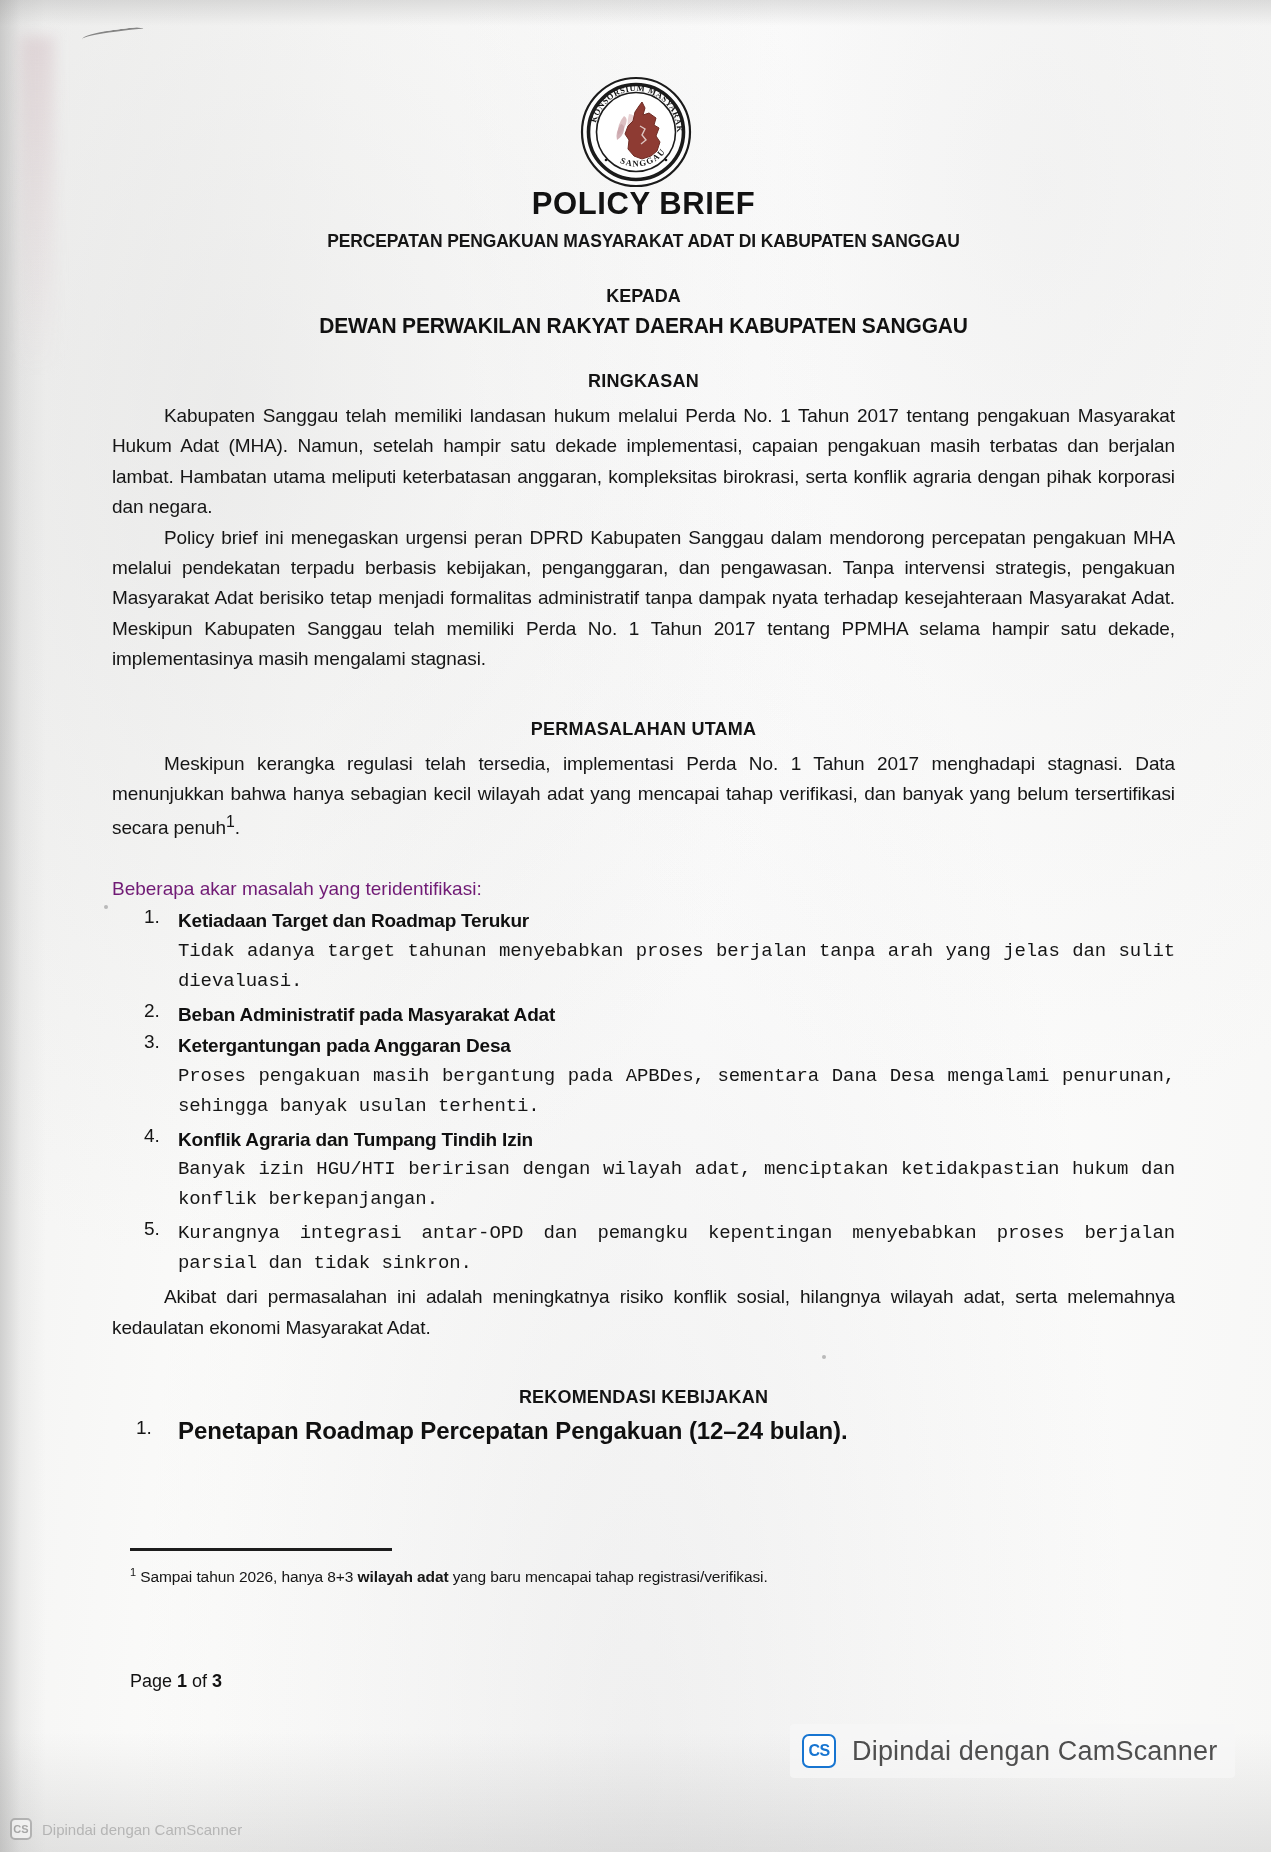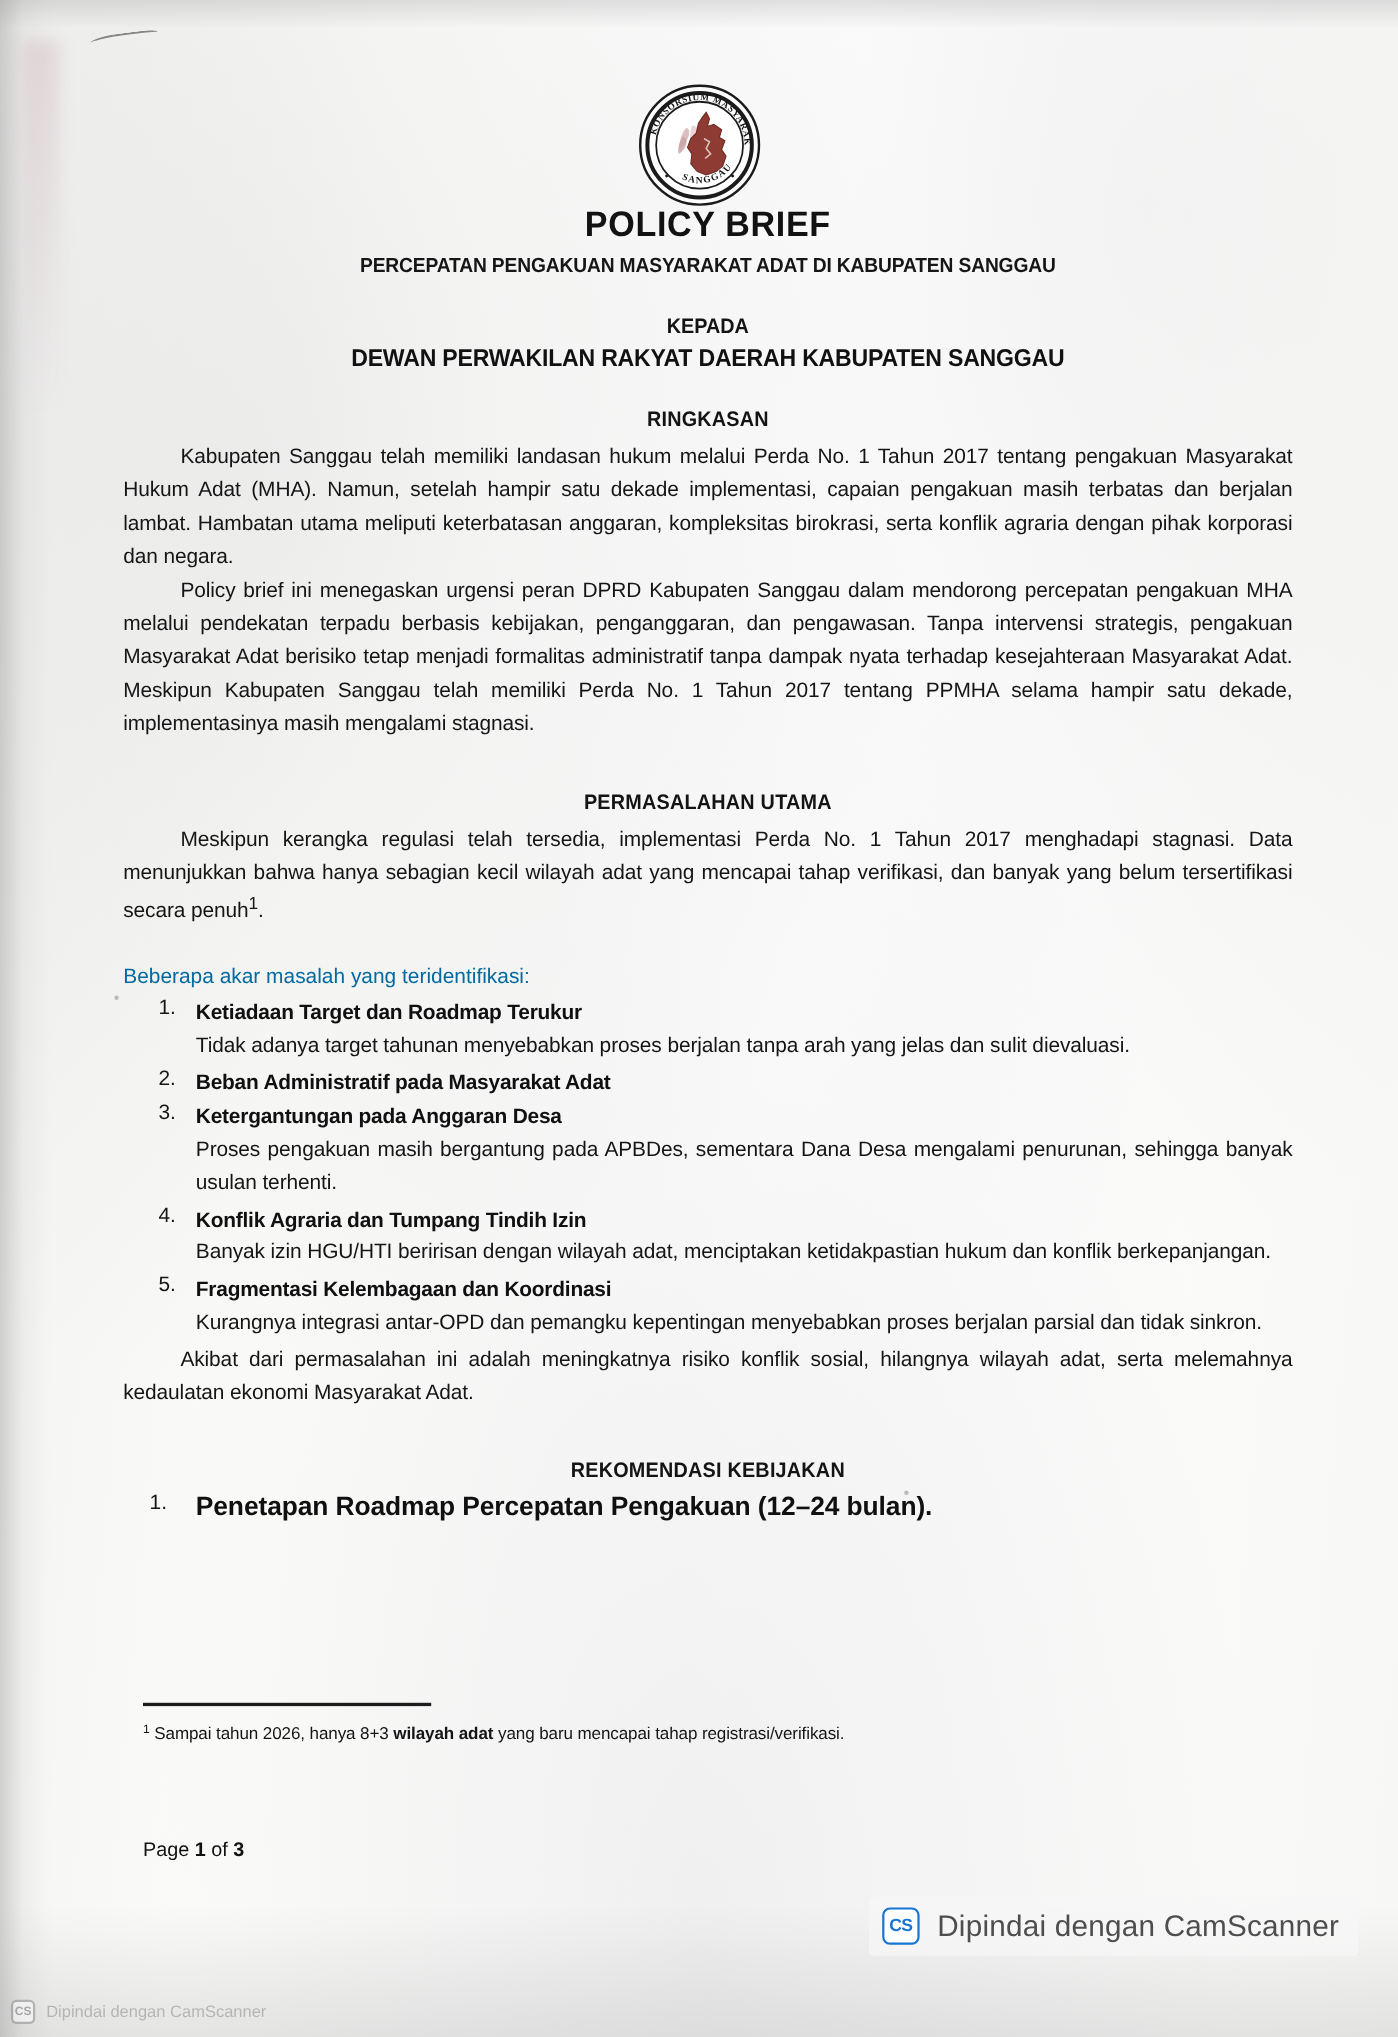--- a/index.html
+++ b/index.html
@@ -125,21 +125,21 @@
     color: #151515;
     text-align: justify;
     margin: 0;
     letter-spacing: -0.1px;
   }
   p.body.indent { text-indent: 52px; }
 
   .lead-in {
     font-size: 19px;
     line-height: 1.6;
-    color: #0369a1;
+    color: #701a75;
     margin: 30px 0 2px 0;
   }
 
   ol.roots {
     margin: 0;
     padding-left: 66px;
     list-style: none;
     counter-reset: rootitem;
   }
   ol.roots > li {
@@ -162,20 +162,21 @@
     line-height: 1.55;
     letter-spacing: -0.2px;
   }
   .item-desc {
     font-size: 19px;
     line-height: 1.58;
     color: #151515;
     text-align: justify;
     letter-spacing: -0.1px;
     margin-bottom: 4px;
+    font-family: Liberation Mono, monospace;
   }
 
   .closing {
     margin-top: 22px;
   }
 
   ol.recs {
     margin: 6px 0 0 0;
     padding-left: 66px;
     list-style: none;
@@ -343,21 +344,20 @@
       </li>
       <li>
         <div class="item-title">Ketergantungan pada Anggaran Desa</div>
         <div class="item-desc">Proses pengakuan masih bergantung pada APBDes, sementara Dana Desa mengalami penurunan, sehingga banyak usulan terhenti.</div>
       </li>
       <li>
         <div class="item-title">Konflik Agraria dan Tumpang Tindih Izin</div>
         <div class="item-desc">Banyak izin HGU/HTI beririsan dengan wilayah adat, menciptakan ketidakpastian hukum dan konflik berkepanjangan.</div>
       </li>
       <li>
-        <div class="item-title">Fragmentasi Kelembagaan dan Koordinasi</div>
         <div class="item-desc">Kurangnya integrasi antar-OPD dan pemangku kepentingan menyebabkan proses berjalan parsial dan tidak sinkron.</div>
       </li>
     </ol>
 
     <p class="body indent closing">Akibat dari permasalahan ini adalah meningkatnya risiko konflik sosial, hilangnya wilayah adat, serta melemahnya kedaulatan ekonomi Masyarakat Adat.</p>
 
     <div class="section-head spaced-top">REKOMENDASI KEBIJAKAN</div>
     <ol class="recs">
       <li>
         <span class="rec-title">Penetapan  Roadmap Percepatan Pengakuan (12–24 bulan).</span>

